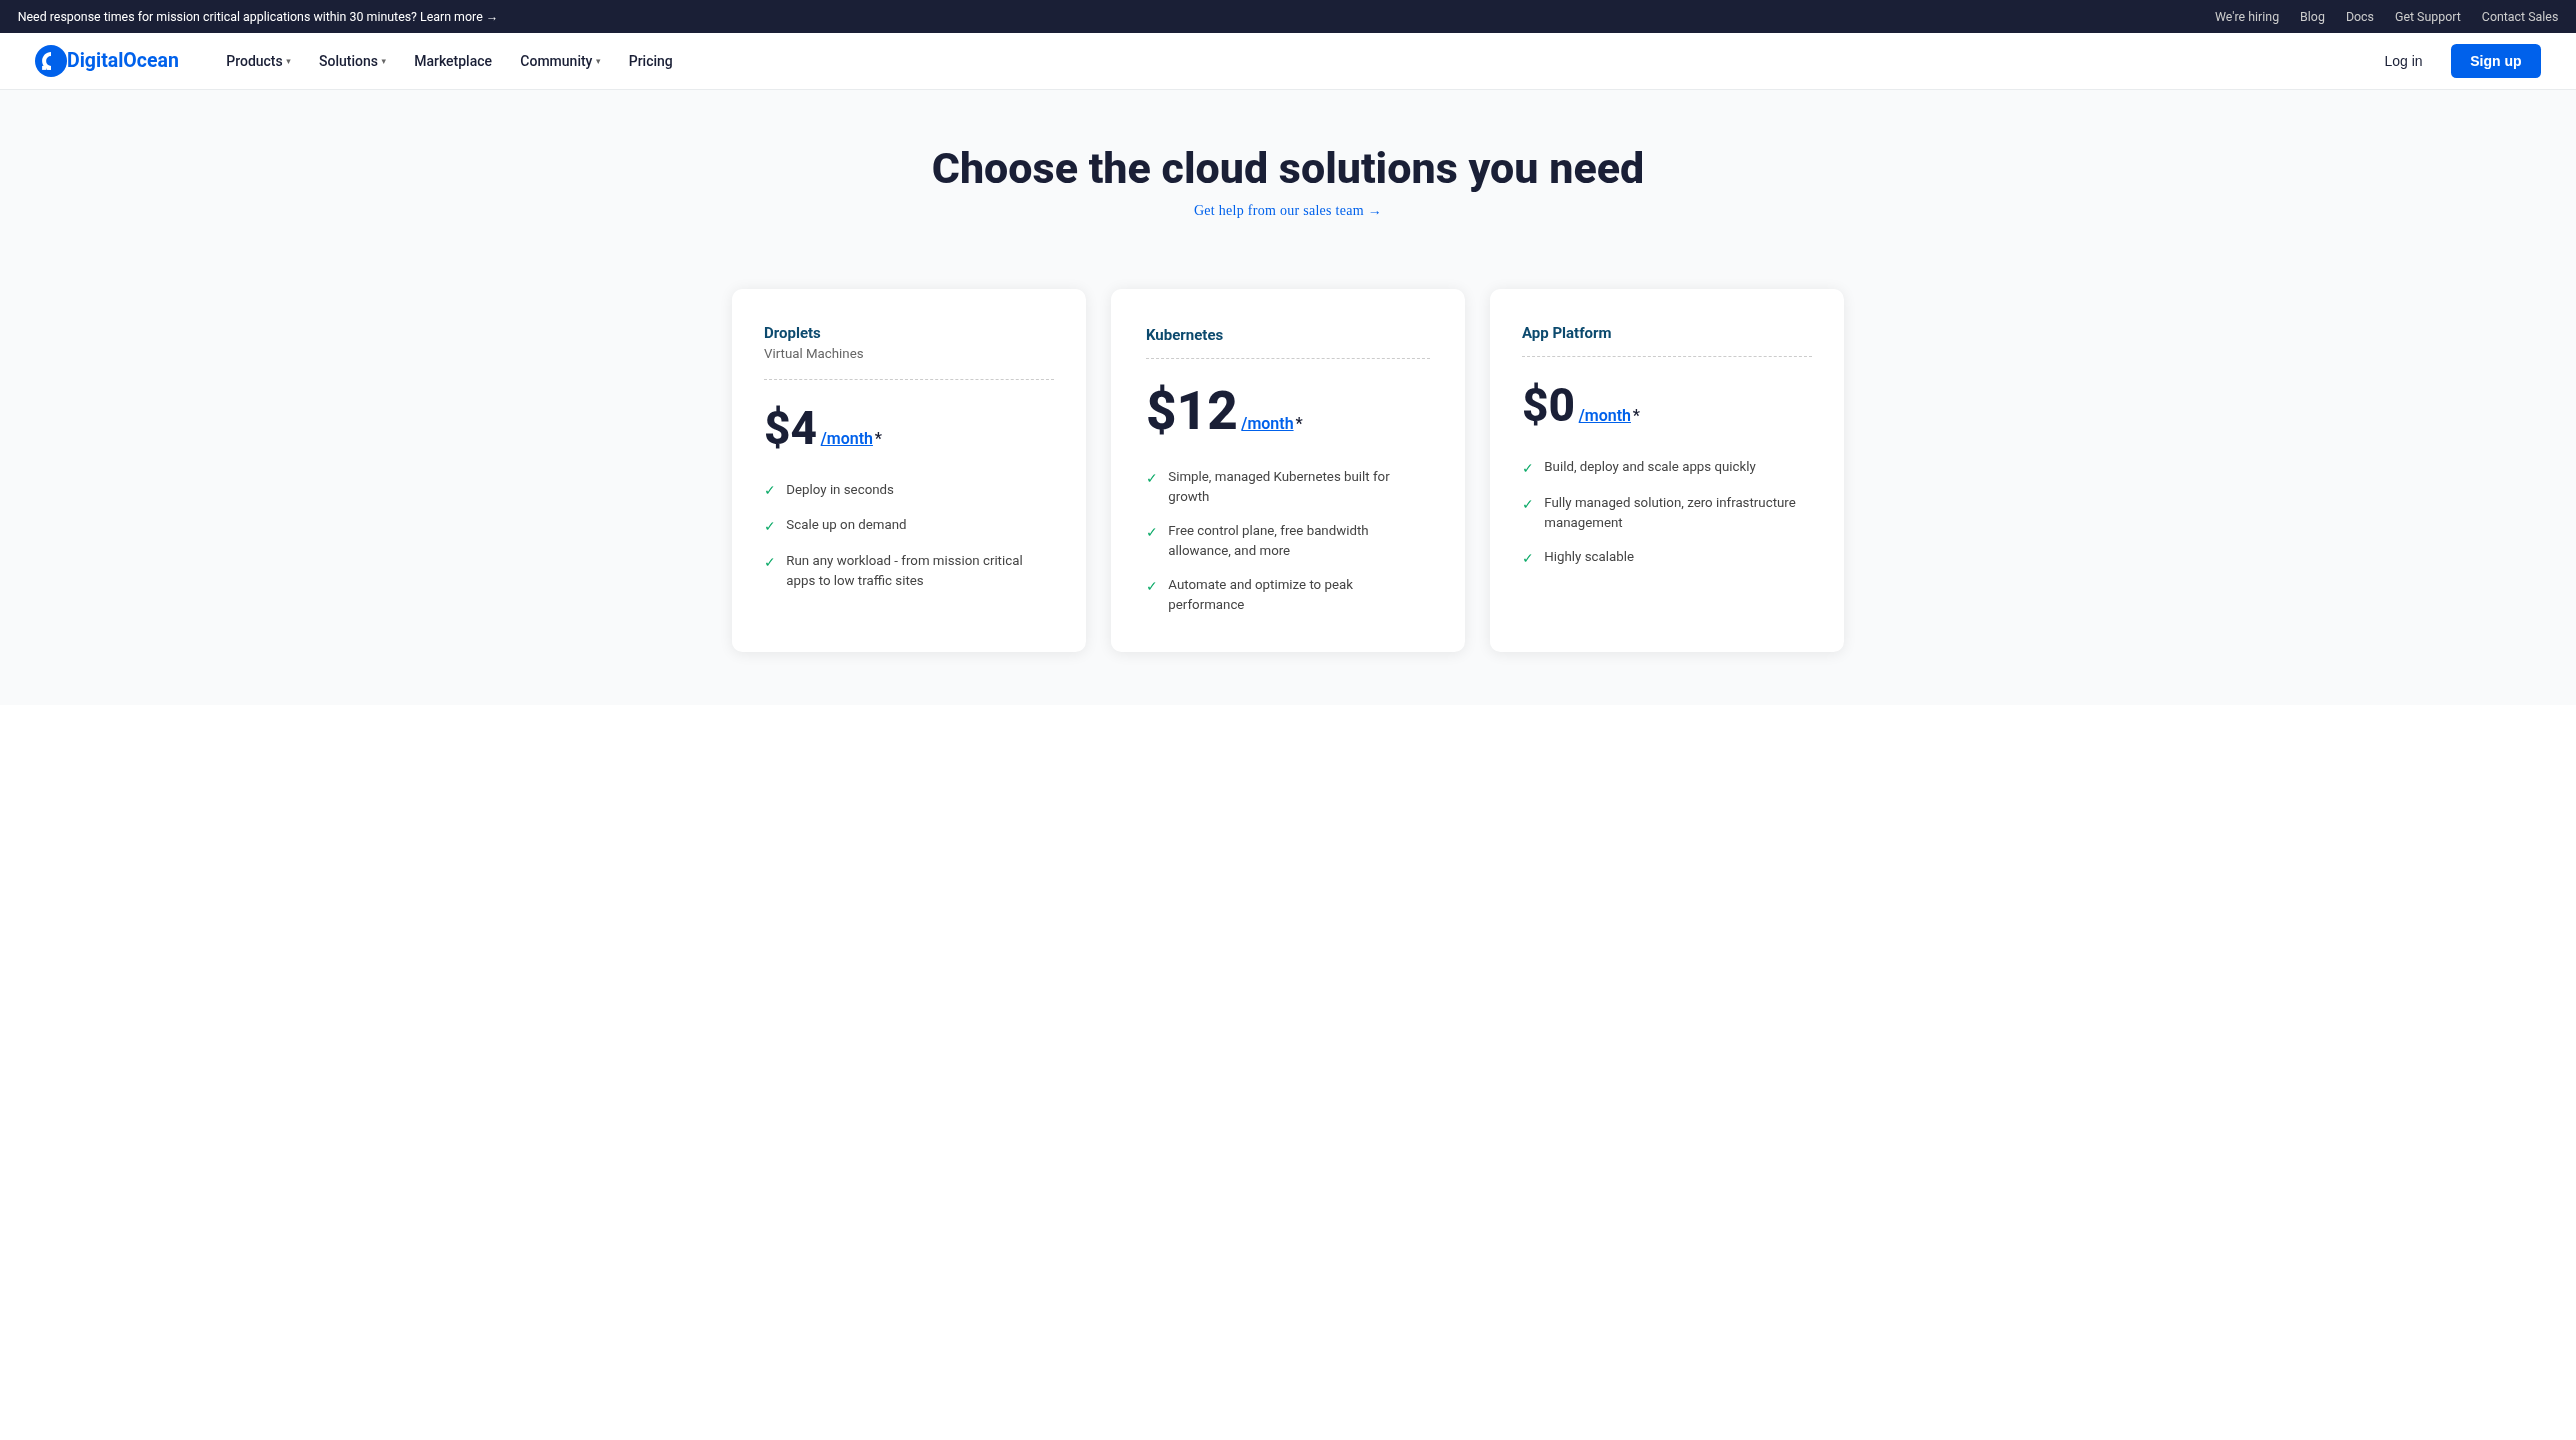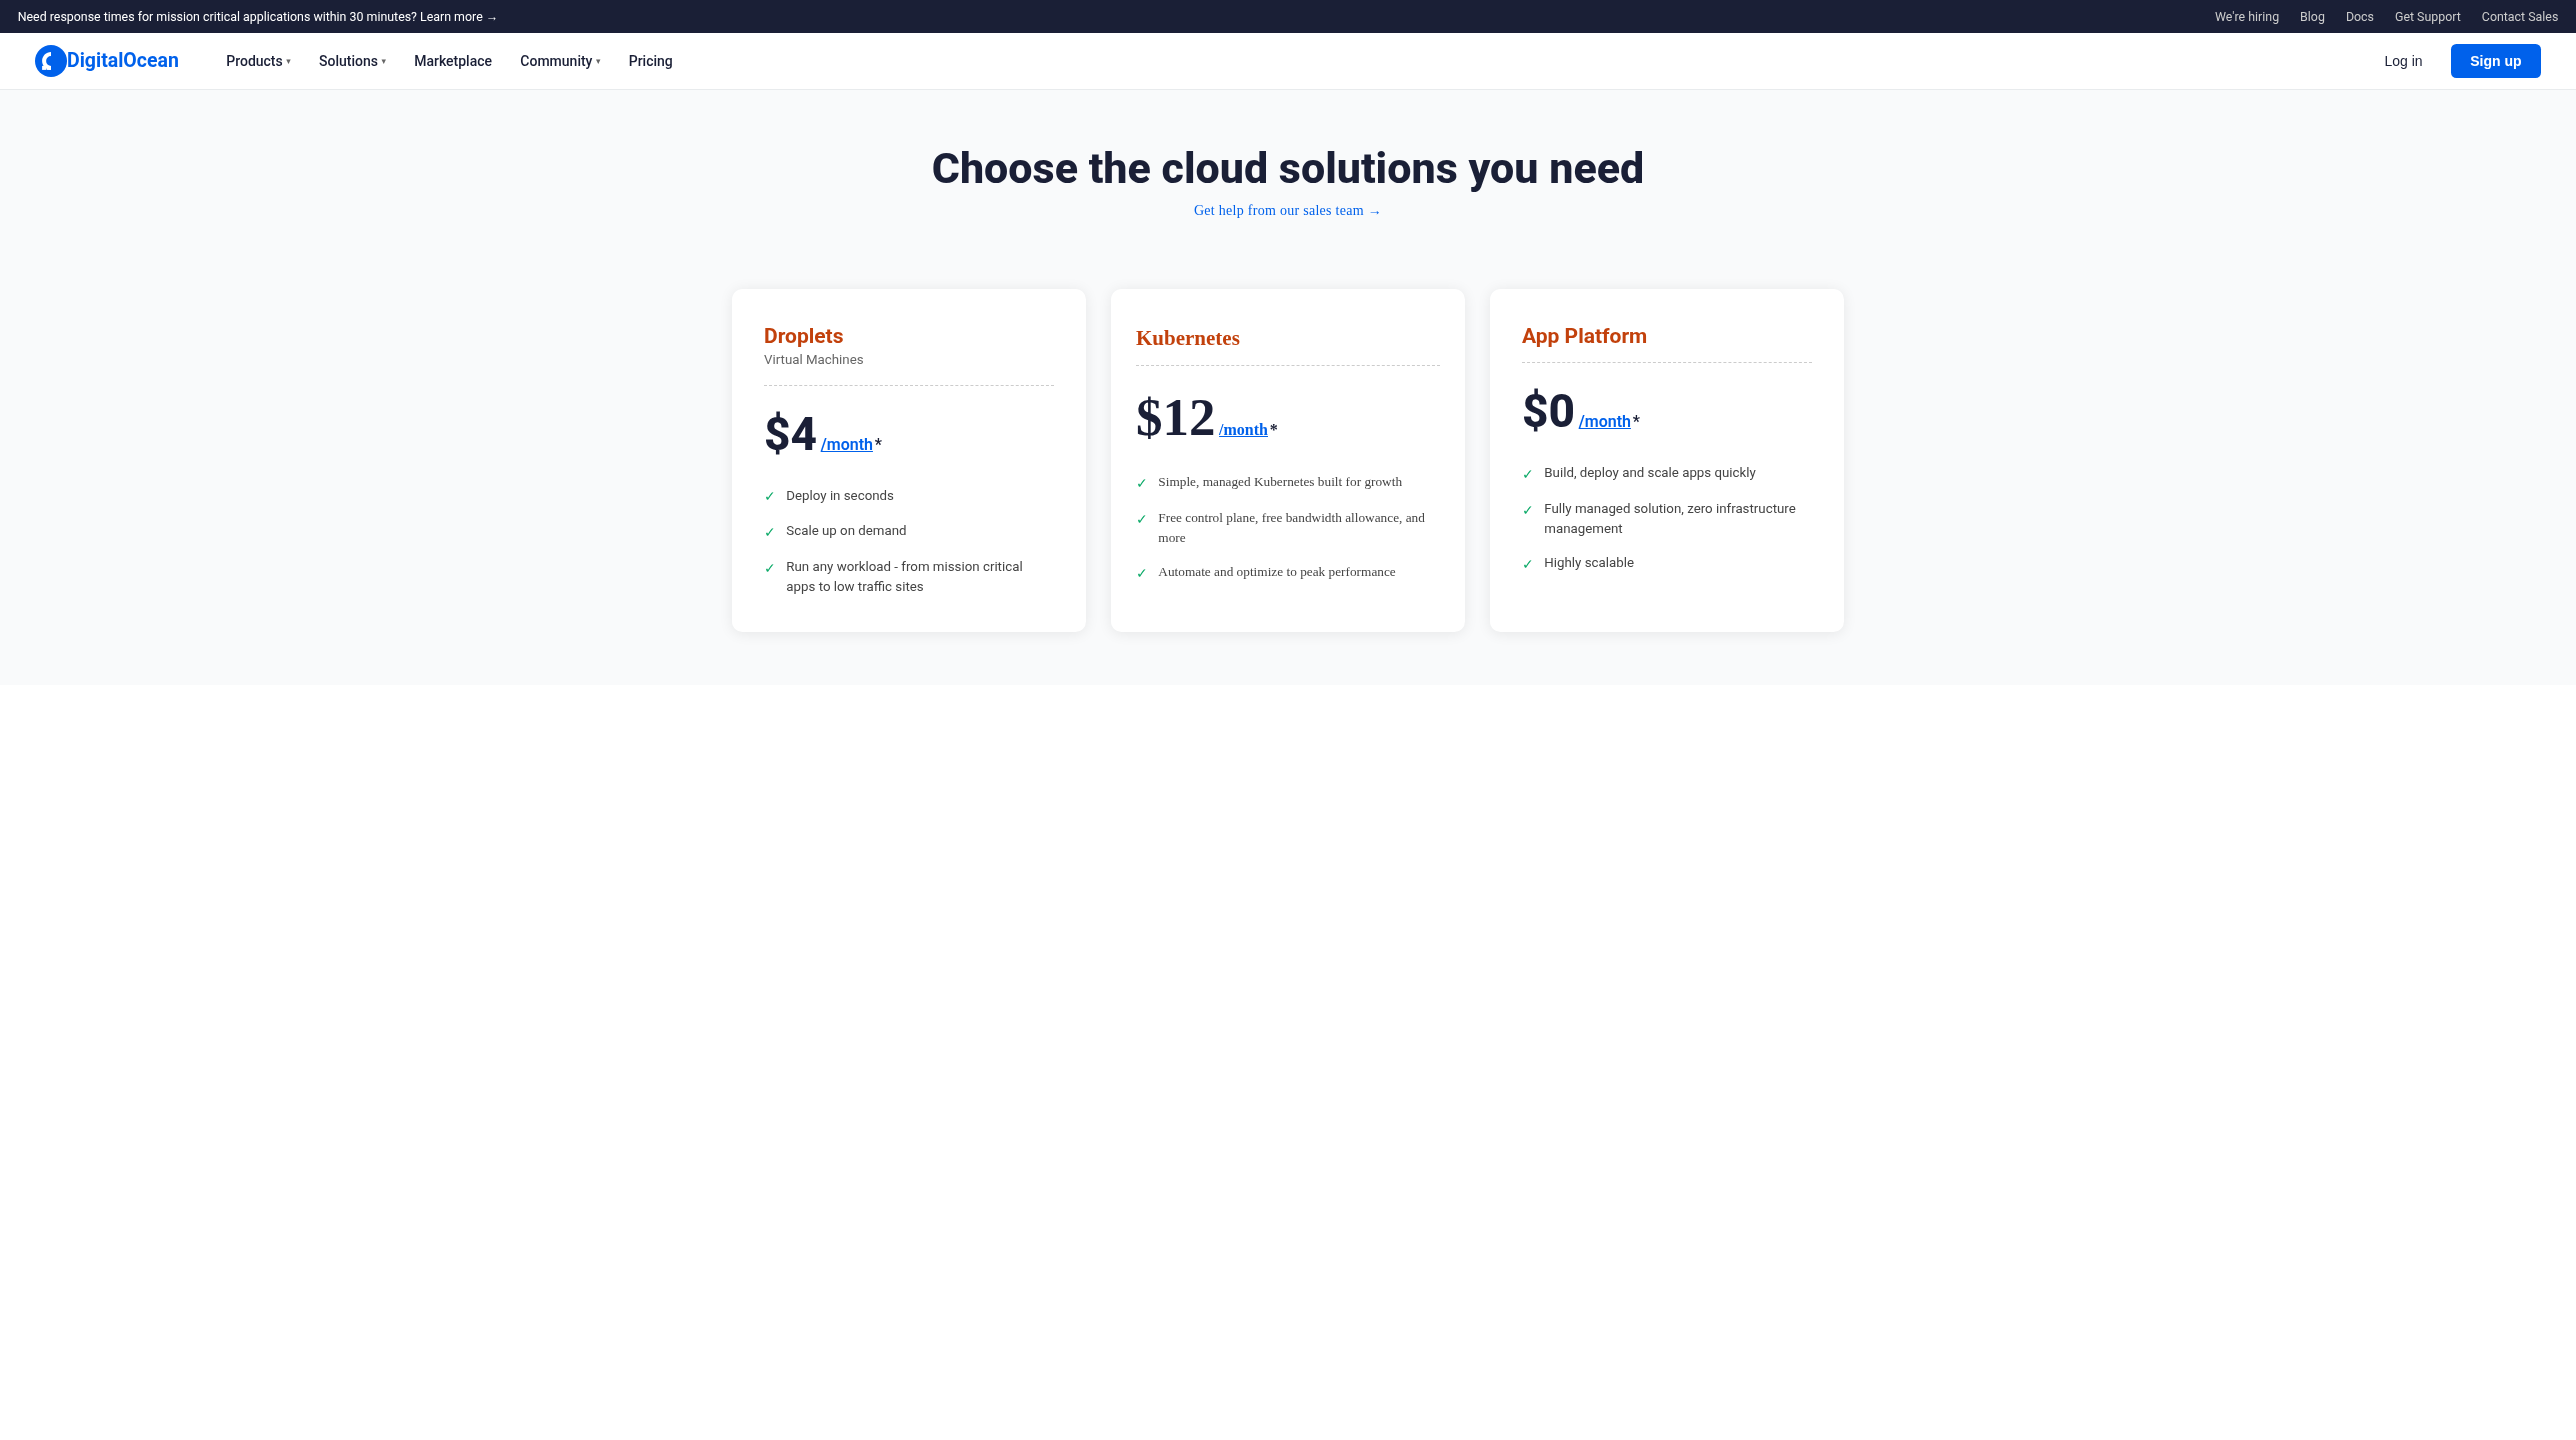--- a/index.html
+++ b/index.html
@@ -136,23 +136,23 @@
     .card {
       background: #fff;
       border-radius: 10.6px;
       box-shadow: 0 1.8px 14px rgba(0,0,0,0.08);
       padding: 35px 32px;
       flex: 1;
       min-width: 248px;
       max-width: 354px;
     }
     .card-title {
-      font-size: 21px;
+      font-size: 15px;
       font-weight: 700;
-      color: #c2410c;
+      color: #0c4a6e;
       margin-bottom: 3.5px;
     }
     .card-subtitle {
       font-size: 13.3px;
       color: #666;
       margin-bottom: 17.7px;
     }
     .card-divider {
       border: none;
       border-top: 1.8px dashed #ccc;
@@ -197,22 +197,21 @@
     }
     .check-icon {
       color: #0caa68;
       font-size: 14px;
       margin-top: 0.9px;
       flex-shrink: 0;
     }
 
     
     .card.featured {
-      padding: 37px 25px;
-      font-family: Liberation Serif, serif;
+      padding: 37px 35px;
     }
     .card.featured .price-amount {
       font-size: 53px;
     }
   </style>
 </head>
 <body>
 
 <div class="top-banner">
   <div class="banner-left">

